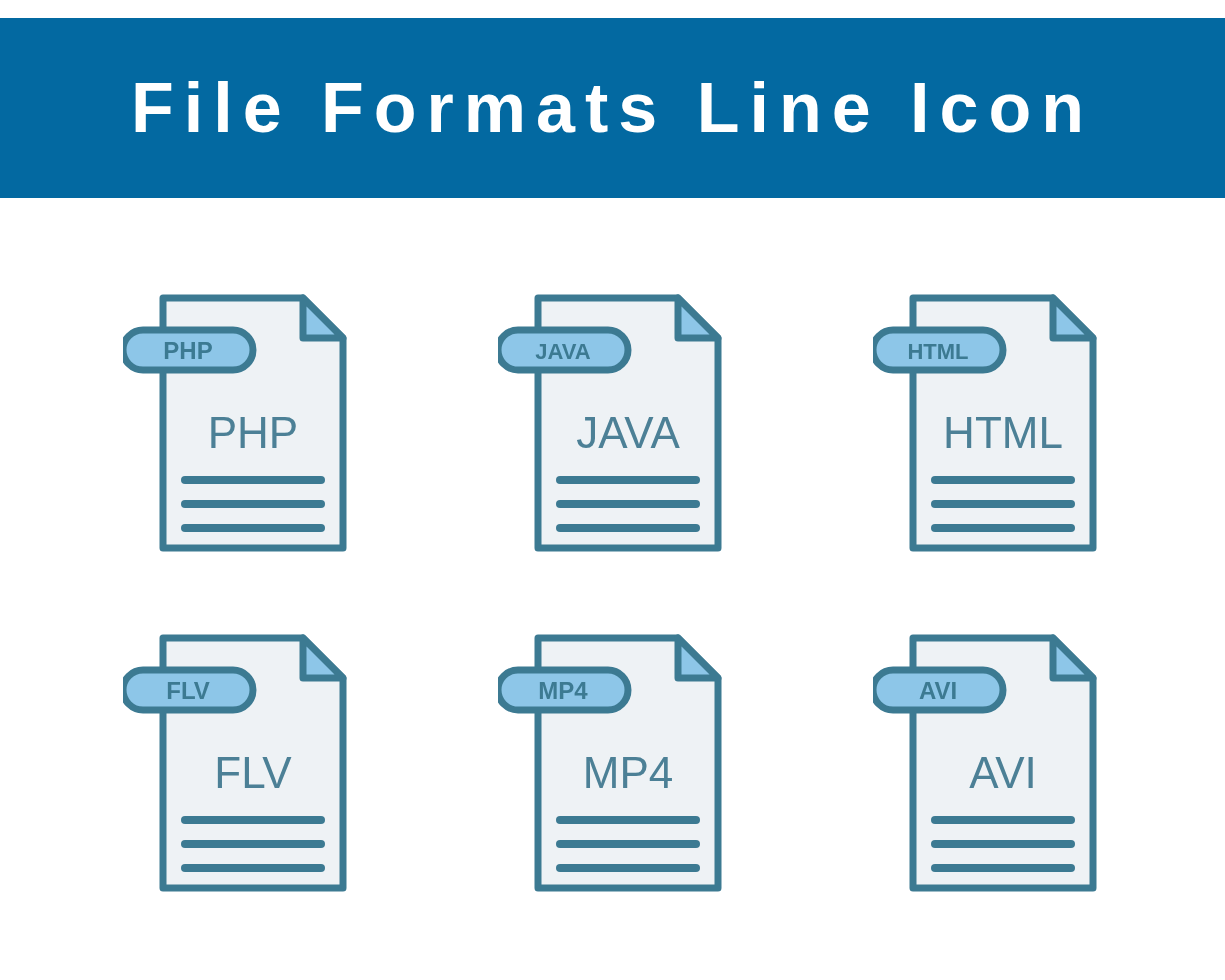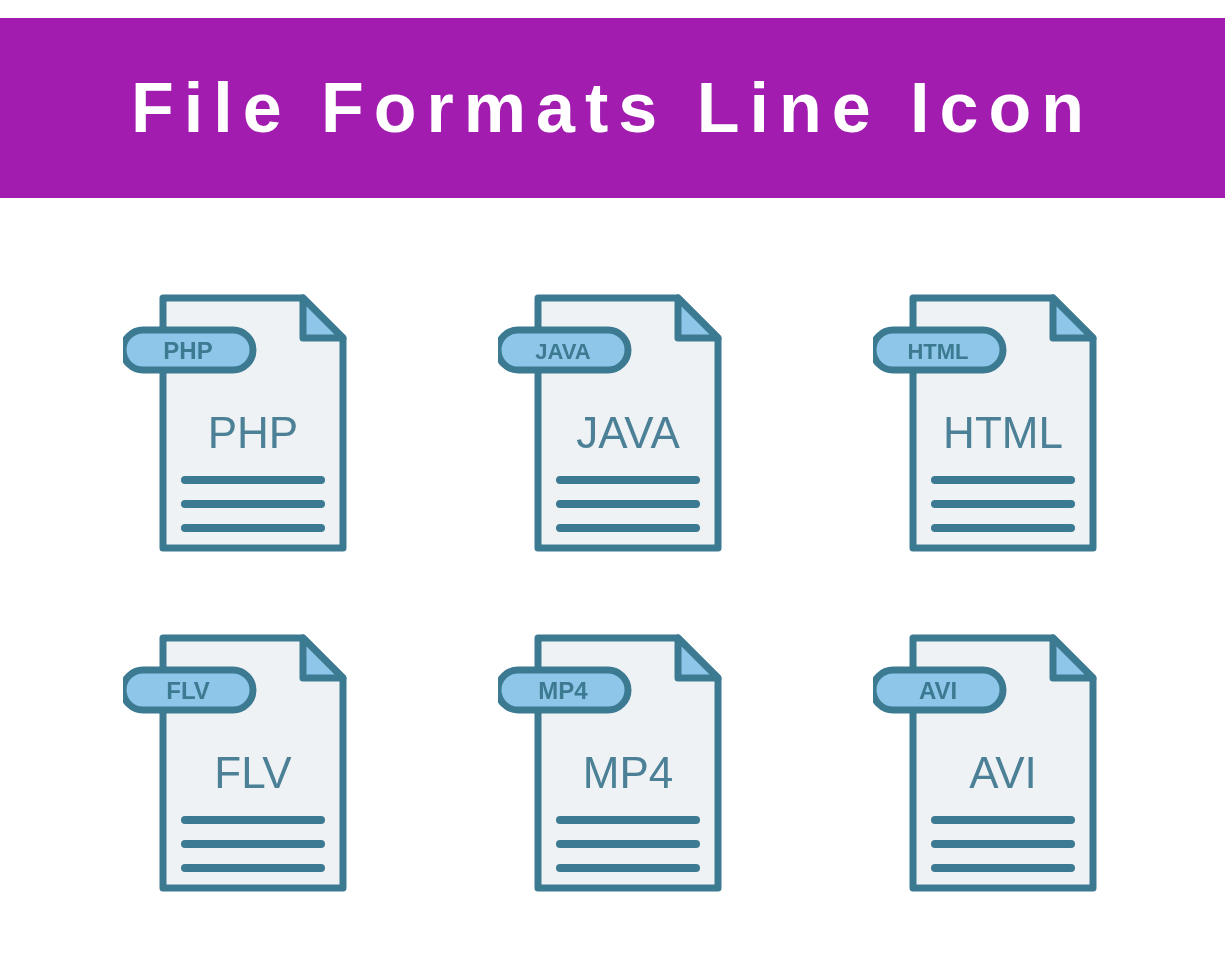--- a/index.html
+++ b/index.html
@@ -6,21 +6,21 @@
   body {
     width: 1225px;
     height: 980px;
     background: #ffffff;
     font-family: Arial, Helvetica, sans-serif;
     position: relative;
   }
   .header {
     width: 100%;
     height: 180px;
-    background: #a21caf;
+    background: #0369a1;
     display: flex;
     align-items: center;
     justify-content: center;
     margin-top: 18px;
   }
   .header-title {
     color: #ffffff;
     font-size: 70px;
     font-weight: 700;
     letter-spacing: 10px;

